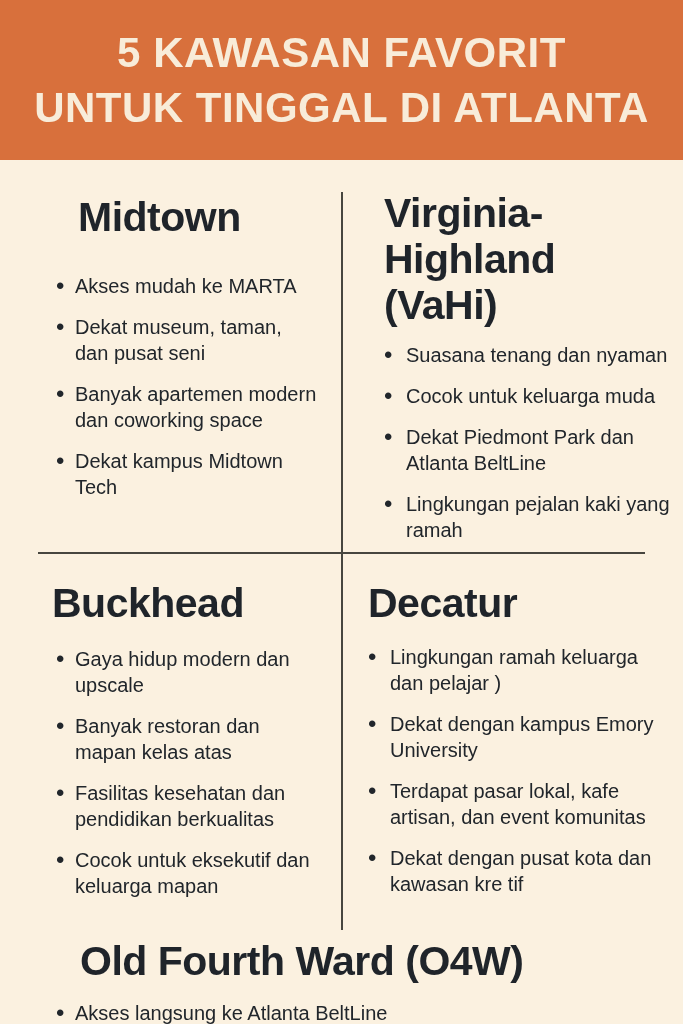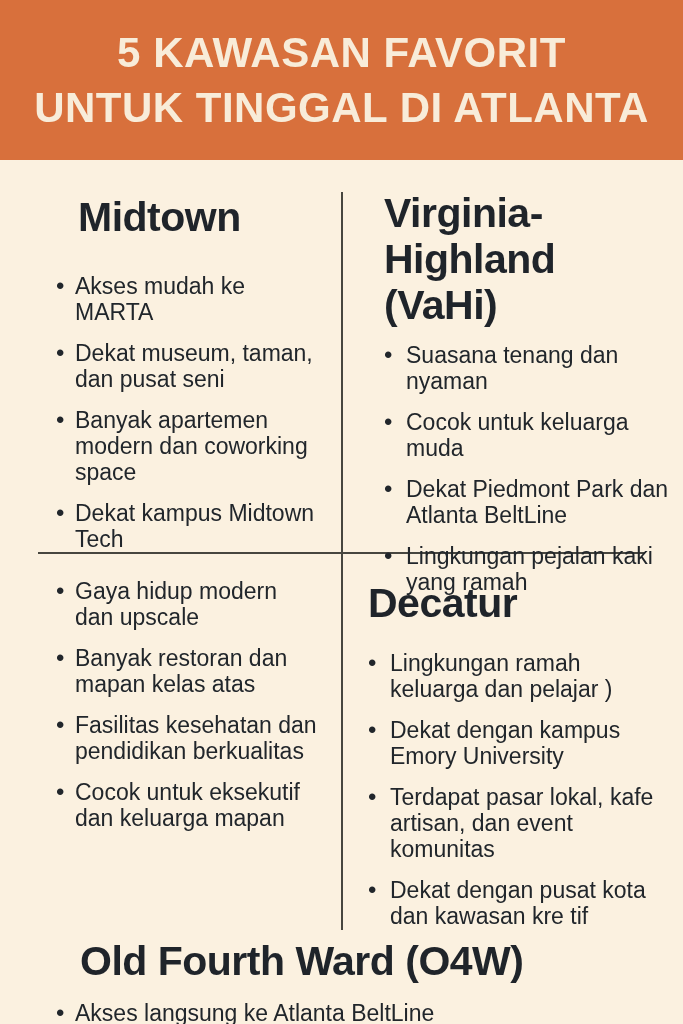--- a/index.html
+++ b/index.html
@@ -34,27 +34,27 @@
     letter-spacing:-0.5px;
     color:#1F242A;
   }
   .sec-midtown  { left:40px;  top:192px; width:278px; }
   .sec-midtown h2 { margin-left:38px; margin-bottom:31px; line-height:50px; }
   .sec-vahi     { left:378px; top:190px; width:300px; }
   .sec-vahi h2  { margin-left:6px; }
   .sec-buckhead { left:40px;  top:578px; width:278px; }
   .sec-buckhead h2 { margin-left:12px; margin-bottom:18px; line-height:50px; }
   .sec-decatur  { left:362px; top:578px; width:300px; }
-  .sec-decatur h2 { margin-left:6px; margin-bottom:22px; line-height:50px; }
+  .sec-decatur h2 { margin-left:6px; margin-bottom:16px; line-height:50px; }
   .sec-o4w      { left:40px;  top:936px; width:615px; }
   .sec-o4w h2   { margin-left:40px; margin-bottom:14px; line-height:50px; }
 
   ul.bullets {
     list-style:none; margin:0; padding:0;
-    font-size:23px; line-height:26px;
+    font-size:20px; line-height:26px;
   }
   ul.bullets li { position:relative; margin-bottom:15px; }
   ul.bullets li::before {
     content:"\2022";
     position:absolute; top:0;
     font-size:24px;
   }
   .col-l li { padding-left:35px; }
   .col-l li::before { left:16px; }
   .col-r li { padding-left:28px; }
@@ -98,20 +98,21 @@
     <h2>Virginia-Highland (VaHi)</h2>
     <ul class="bullets col-r">
       <li>Suasana tenang dan nyaman</li>
       <li>Cocok untuk keluarga muda</li>
       <li>Dekat Piedmont Park dan Atlanta BeltLine</li>
       <li>Lingkungan pejalan kaki yang ramah</li>
     </ul>
   </section>
 
   <section class="section sec-buckhead">
+    <h2>Buckhead</h2>
     <ul class="bullets col-l">
       <li>Gaya hidup modern dan upscale</li>
       <li>Banyak restoran dan mapan kelas atas</li>
       <li>Fasilitas kesehatan dan pendidikan berkualitas</li>
       <li>Cocok untuk eksekutif dan keluarga mapan</li>
     </ul>
   </section>
 
   <section class="section sec-decatur">
     <h2>Decatur</h2>

